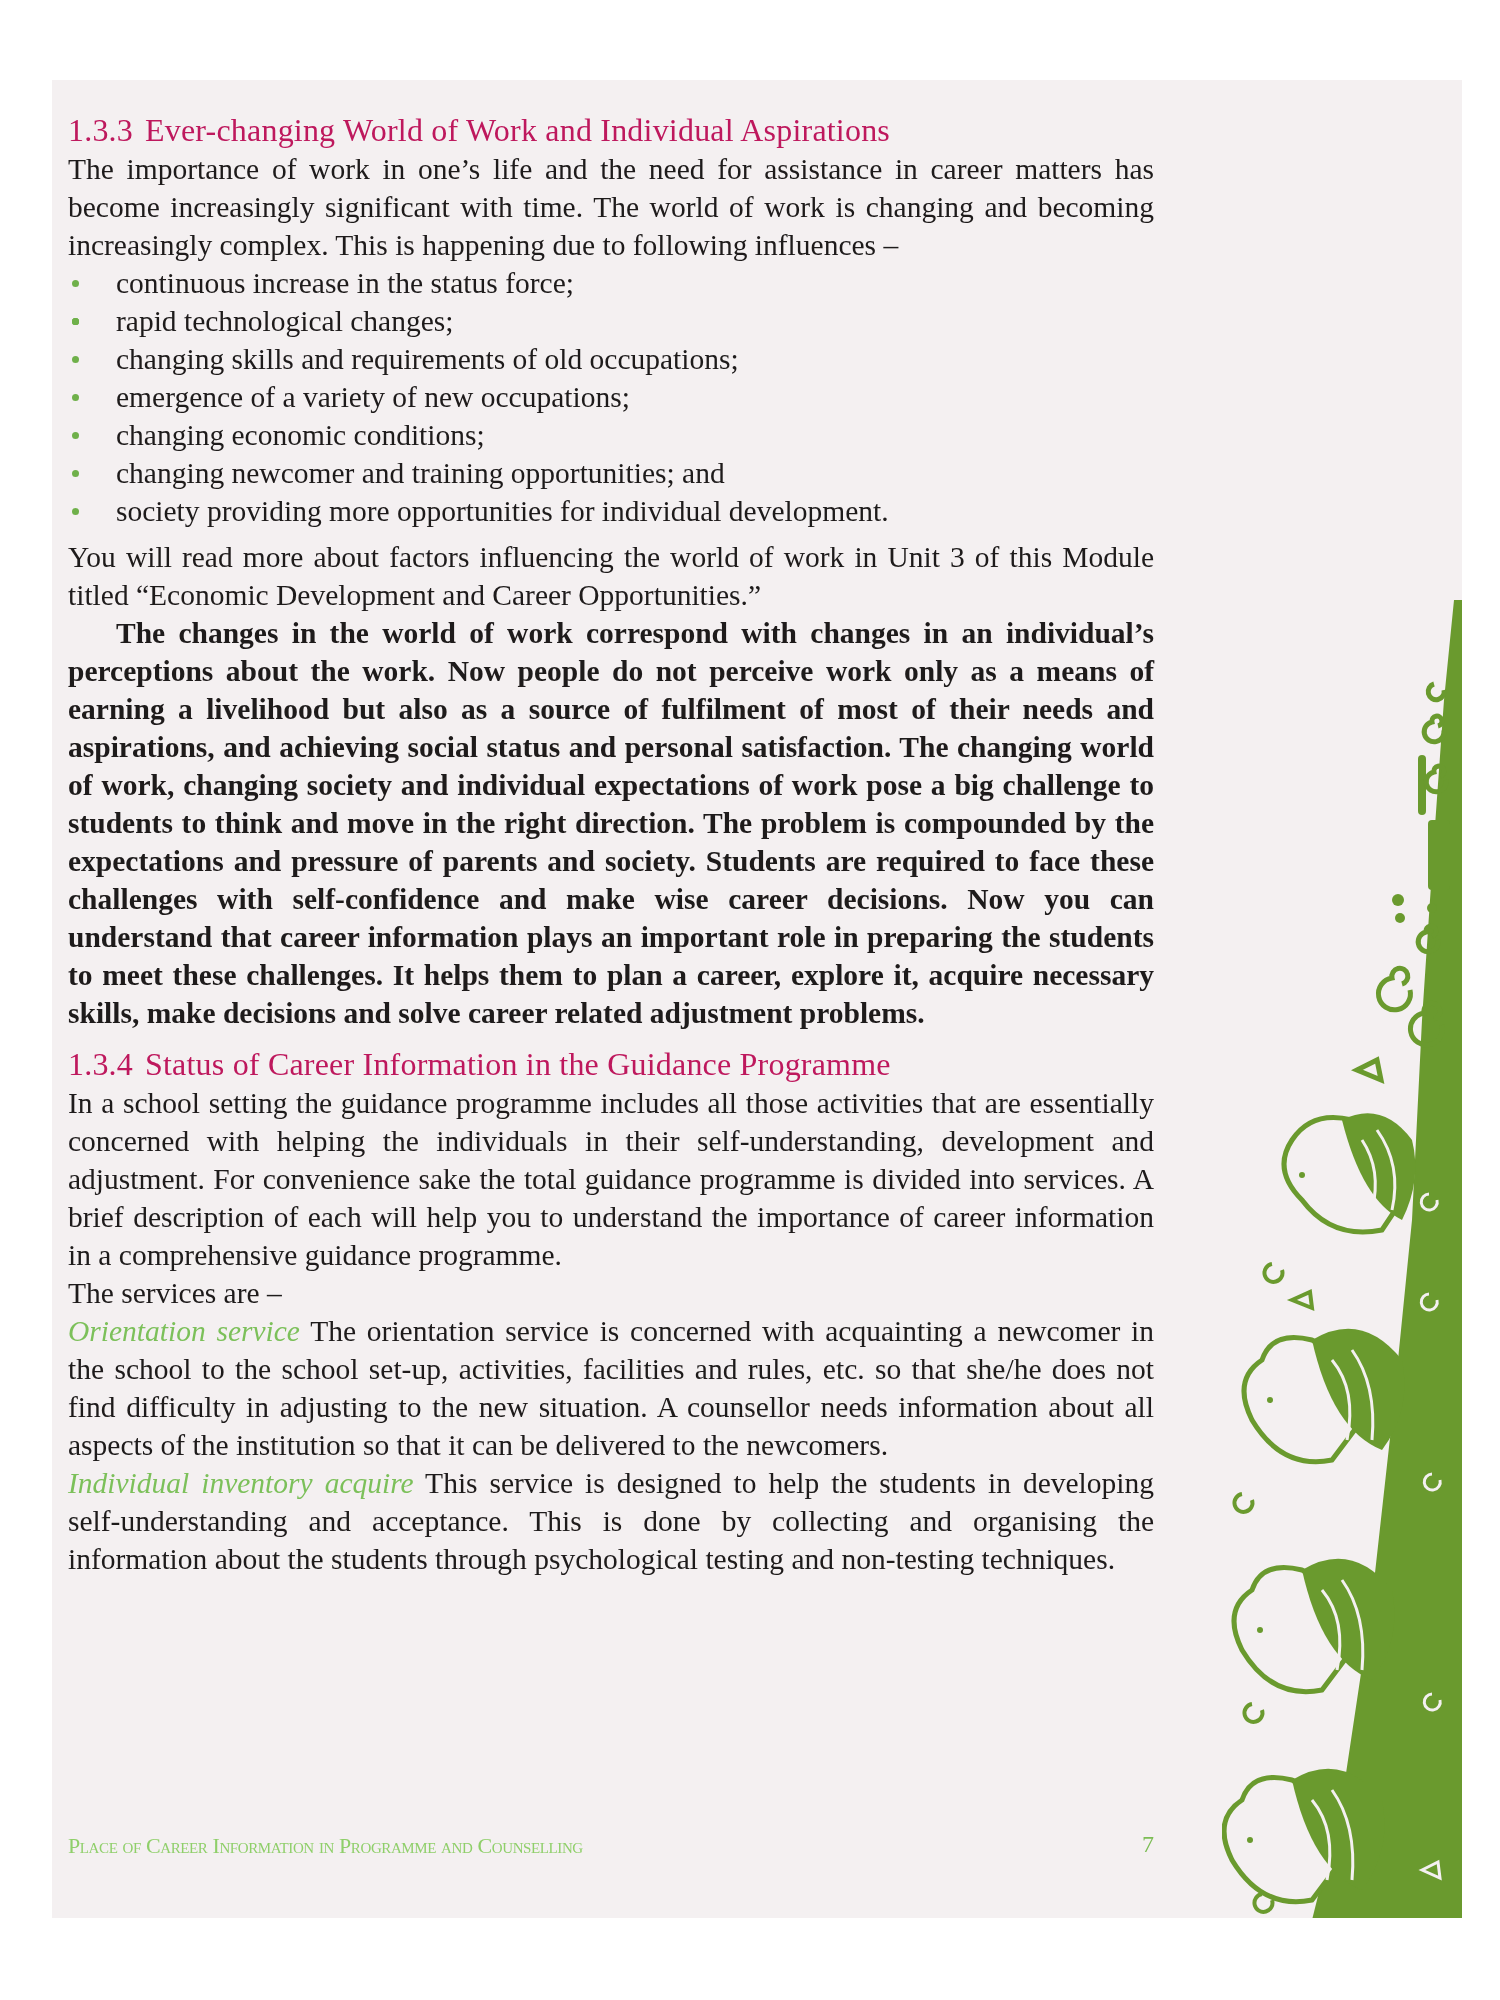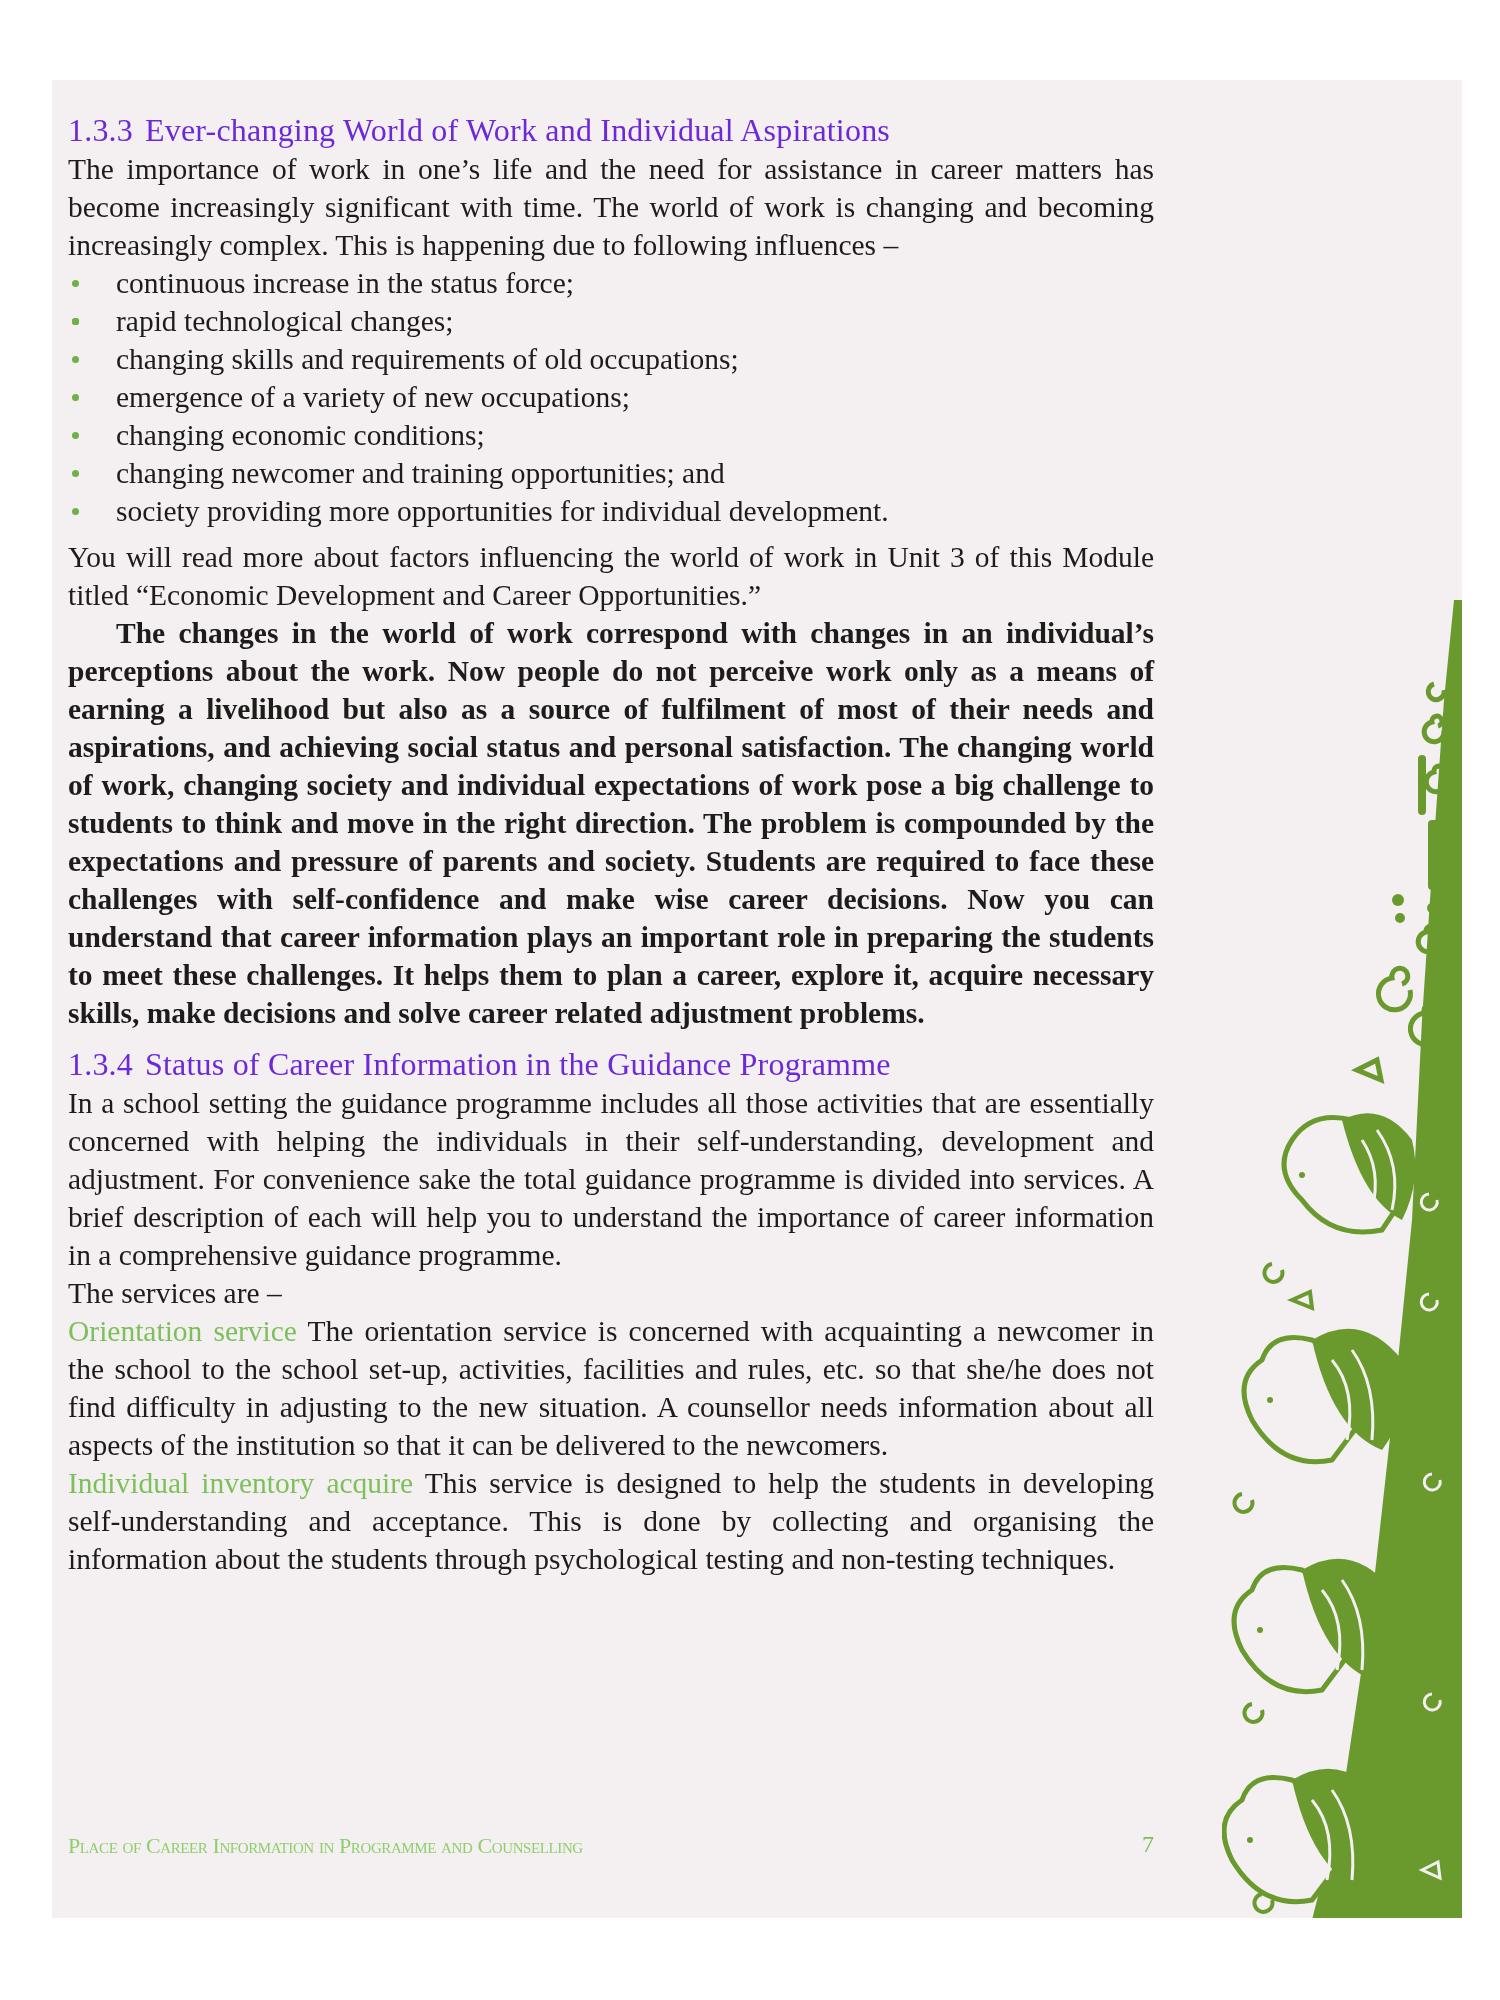--- a/index.html
+++ b/index.html
@@ -24,21 +24,21 @@
     left: 16px;
     top: 30px;
     width: 1086px;
     font-family: "Liberation Serif", "DejaVu Serif", serif;
     color: #1e1b1b;
     font-size: 29.5px;
     line-height: 38px;
   }
   .section-heading {
     font-family: "Liberation Serif", "DejaVu Serif", serif;
-    color: #6d28d9;
+    color: #be185d;
     font-size: 32px;
     line-height: 40px;
     font-weight: normal;
     margin: 0 0 0 0;
     letter-spacing: 0.2px;
   }
   .section-heading .num { margin-right: 12px; }
   p {
     margin: 0;
     text-align: justify;
@@ -58,20 +58,21 @@
     position: absolute;
     left: 4px;
     top: 16px;
     width: 7px;
     height: 7px;
     border-radius: 50%;
     background: #6fb04a;
   }
   .gap-heading { height: 12px; }
   .service-name {
+    font-style: italic;
     color: #7cc05a;
     margin-top: 24px;
   }
   .footer {
     position: absolute;
     left: 16px;
     top: 1753px;
     width: 1086px;
     height: 30px;
     font-family: "Liberation Serif", "DejaVu Serif", serif;

